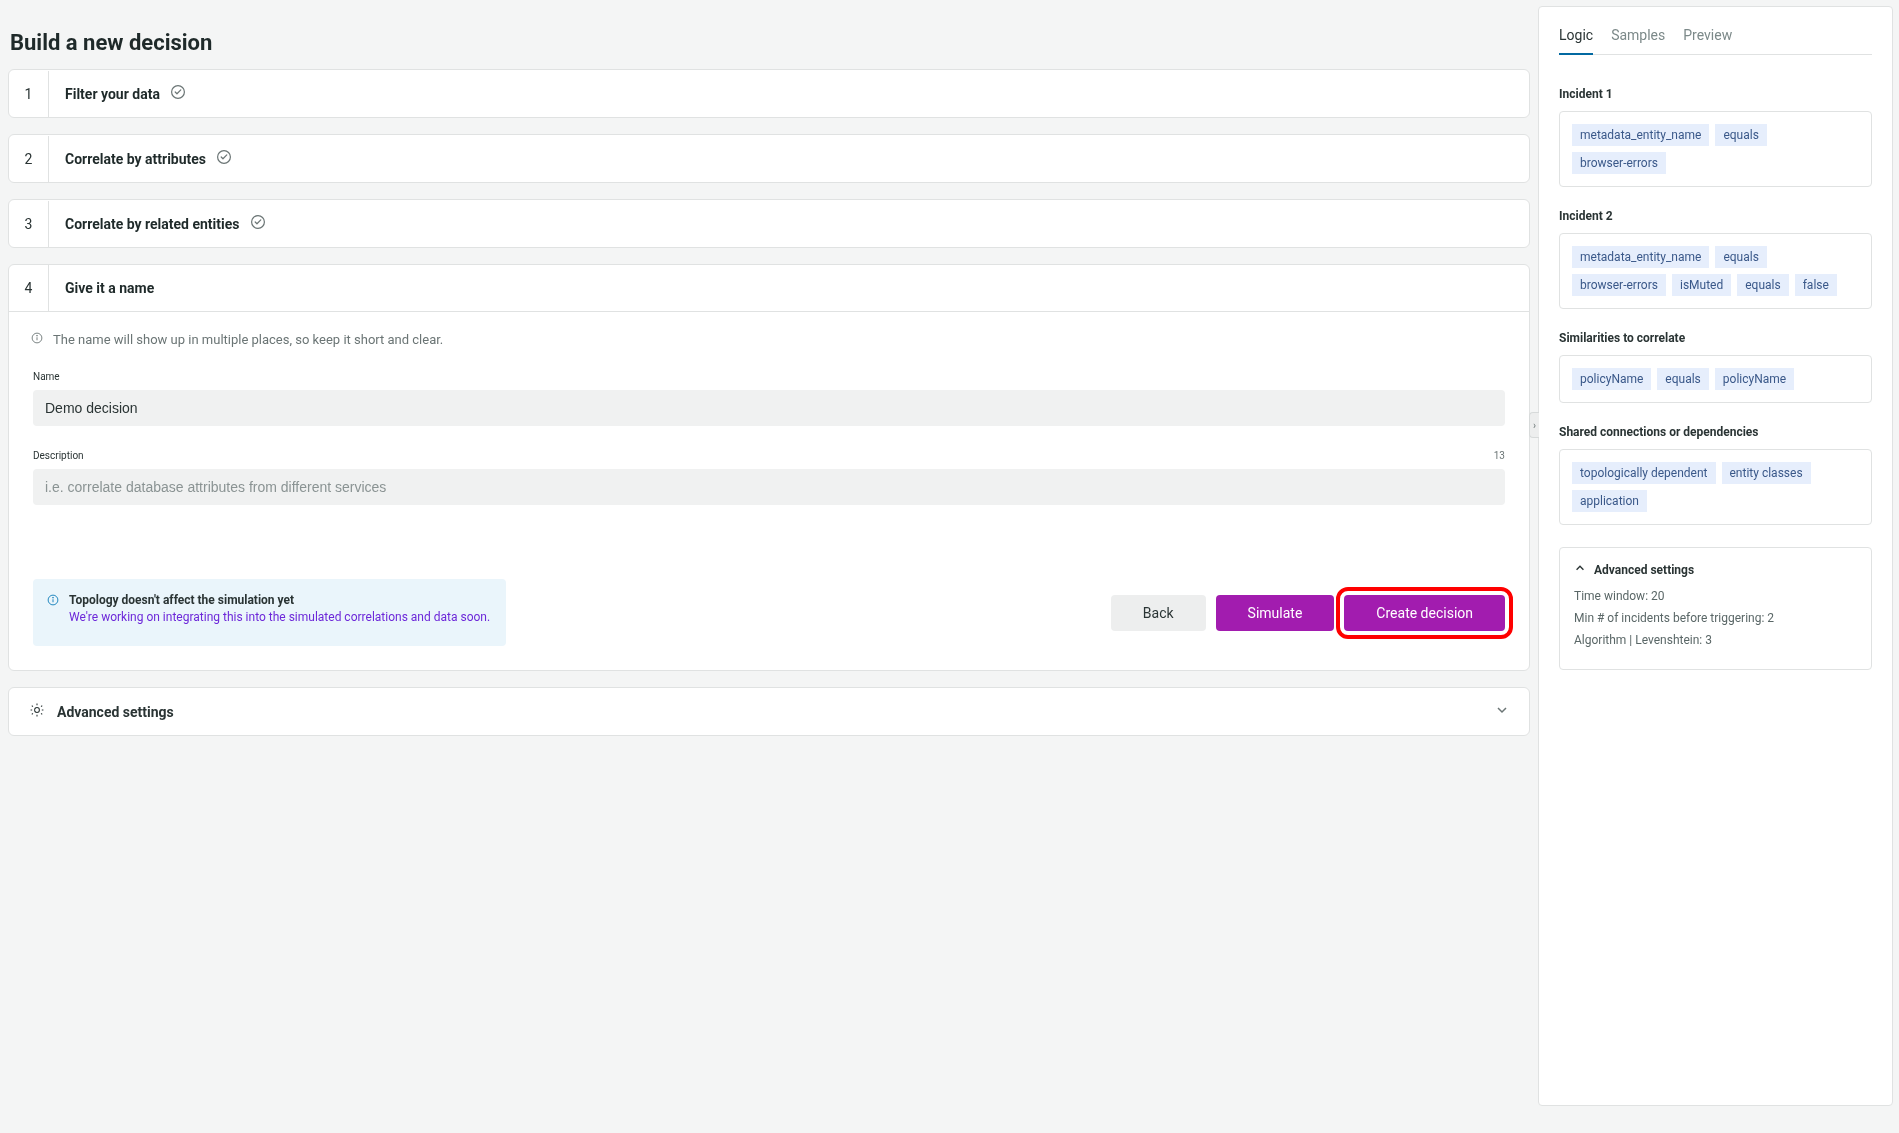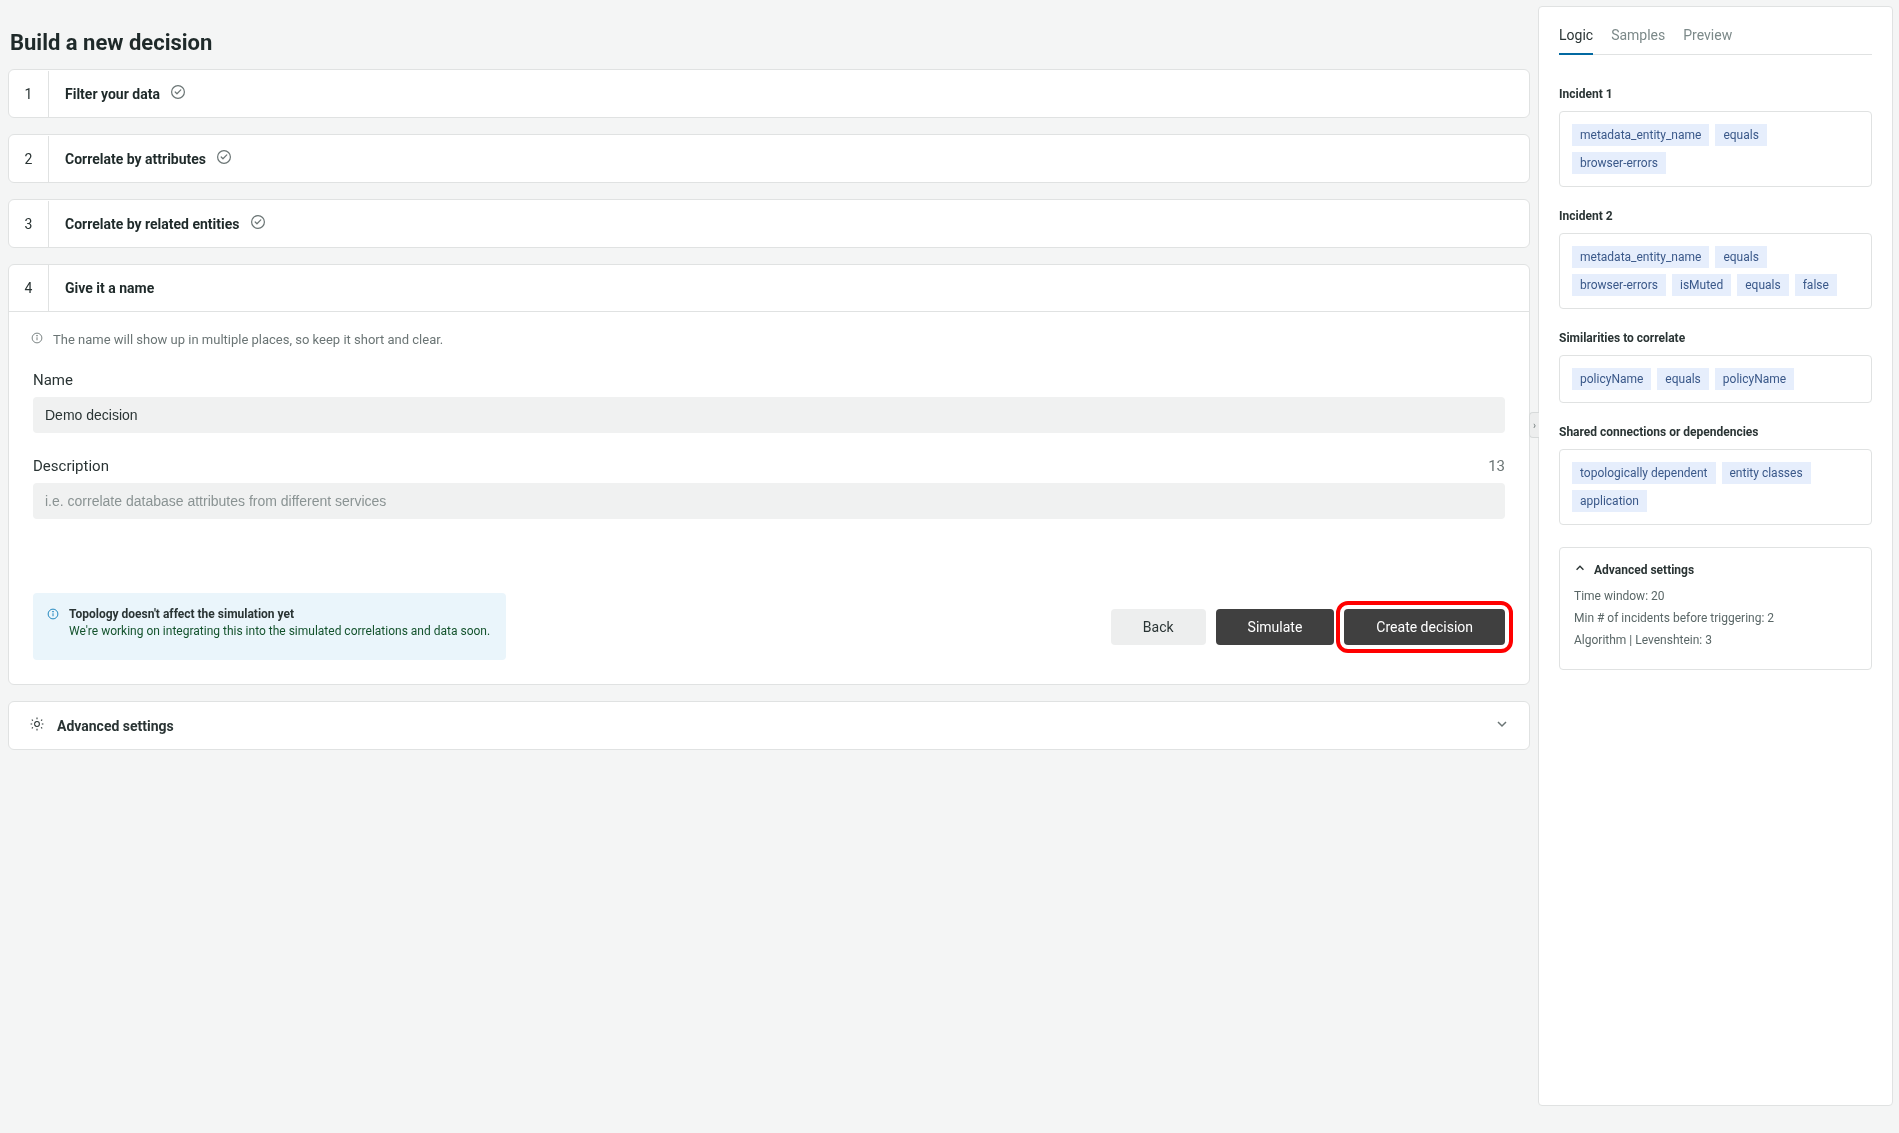--- a/index.html
+++ b/index.html
@@ -93,21 +93,21 @@
     margin-left: -2px;
   }
   .info-icon svg {
     width: 12px;
     height: 12px;
     stroke: #6b7575;
   }
   .field-label {
     display: flex;
     justify-content: space-between;
-    font-size: 15px;
+    font-size: 10px;
     margin-bottom: 8px;
   }
   .counter {
     color: #6b7575;
   }
   .text-input {
     width: 100%;
     background: #f0f1f1;
     border: none;
     border-radius: 4px;
@@ -137,42 +137,42 @@
   .notice .info-icon svg {
     stroke: #0b7bb8;
   }
   .notice-title {
     font-weight: 700;
     font-size: 12px;
     color: #2a3434;
   }
   .notice-body {
     font-size: 12px;
-    color: #14532d;
+    color: #6d28d9;
     margin-top: 3px;
   }
   .btn-row {
     display: flex;
     gap: 10px;
     align-items: center;
   }
   .btn {
     border: none;
     border-radius: 4px;
     padding: 10px 32px;
     font-size: 14px;
     cursor: pointer;
     font-family: inherit;
   }
   .btn-secondary {
     background: #edeeee;
     color: #2a3434;
   }
   .btn-dark {
-    background: #404040;
+    background: #a21caf;
     color: #fff;
   }
   .btn-dark.highlight {
     outline: 4px solid #ff0000;
     outline-offset: 4px;
   }
   .advanced-card {
     display: flex;
     align-items: center;
     justify-content: space-between;

